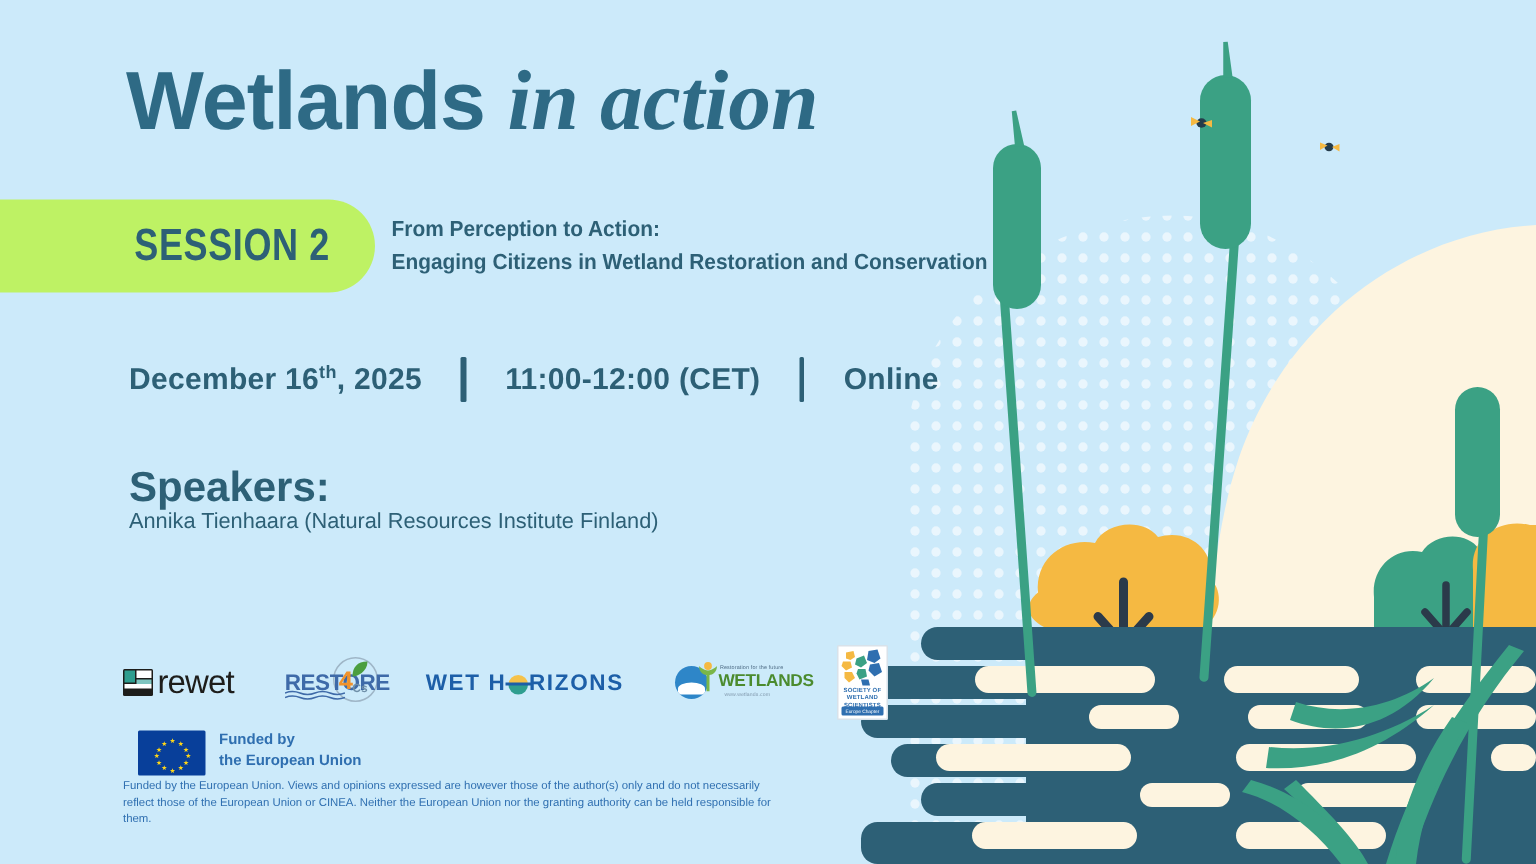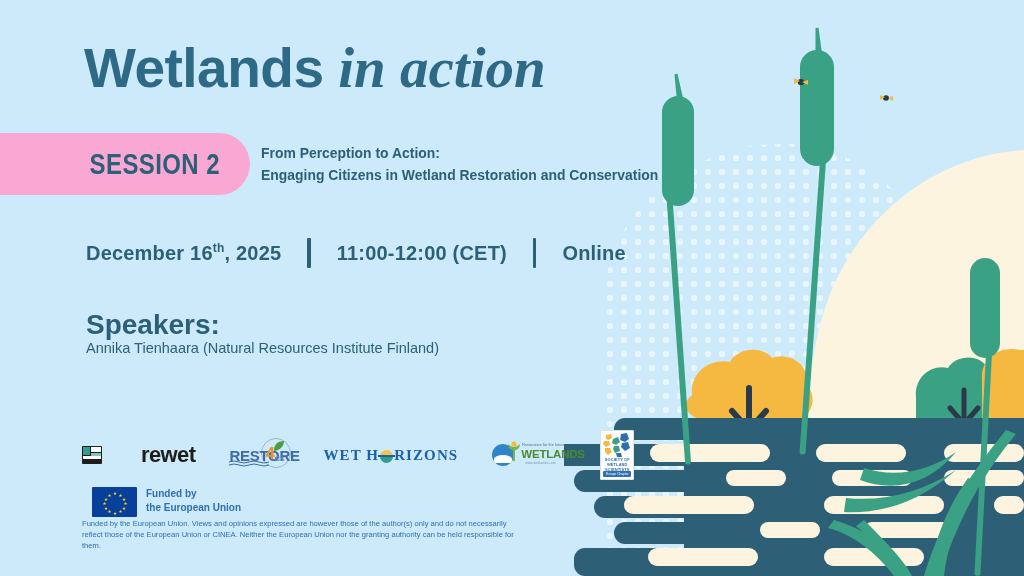--- a/index.html
+++ b/index.html
@@ -29,21 +29,21 @@
   .title .t-ital {
     font-family:"Liberation Serif", serif;
     font-style:italic; font-weight:bold;
     font-size:57px; letter-spacing:0px;
   }
 
   
   .session-banner {
     position:absolute; left:0; top:133px;
     width:250px; height:62px;
-    background:#f9a8d4;
+    background:#bef264;
     border-top-right-radius:31px;
     border-bottom-right-radius:31px;
     display:flex; align-items:center; justify-content:flex-end;
     padding-right:30px;
   }
   .session-banner .slabel {
     font-size:30px; font-weight:bold; color:#2d6076;
     letter-spacing:0.5px;
     transform: scaleX(0.80);
     transform-origin: right center;
@@ -92,21 +92,21 @@
   .logo-rewet { margin-right:34px; }
   .rewet-mark {
     width:20px; height:18px; background:#1d1d1b; position:relative;
     overflow:hidden; margin-right:3px; border-radius:1px;
   }
   .rewet-mark i { position:absolute; display:block; }
   .rewet-mark .r1 { left:1px; top:1px; width:7px;  height:8px; background:#2f9e8f; }
   .rewet-mark .r2 { left:9px; top:1px; width:10px; height:5px; background:#ffffff; }
   .rewet-mark .r3 { left:9px; top:7px; width:10px; height:3px; background:#7fc5c0; }
   .rewet-mark .r4 { left:1px; top:10px; width:18px; height:2.5px; background:#ffffff; }
-  .rewet-word { font-size:22px; font-weight:bold; color:#1d1d1b; letter-spacing:-0.6px;margin-left:36px; }
+  .rewet-word { font-size:22px; font-weight:normal; color:#1d1d1b; letter-spacing:-0.6px; }
 
   
   .logo-restore { margin-right:32px; position:relative; width:62px; height:30px; }
   .logo-restore .rs-word {
     position:absolute; left:0; top:7px; font-size:15px; font-weight:bold;
     color:#3e6aa8; letter-spacing:-0.3px;
   }
   .logo-restore .rs-4 {
     position:absolute; left:36px; top:4px; font-size:17px; font-weight:bold;
     color:#f0922b;
@@ -121,21 +121,21 @@
   }
   .logo-restore .rs-wave {
     position:absolute; left:0; top:20px; width:40px; height:7px;
   }
   .logo-restore .rs-ring {
     position:absolute; left:32px; top:-2px; width:30px; height:30px;
     border:1.2px solid #9fb6c7; border-radius:50%;
   }
 
   
-  .logo-horizons { margin-right:34px; display:flex; align-items:center;font-family:Liberation Serif, serif; }
+  .logo-horizons { margin-right:34px; display:flex; align-items:center; }
   .logo-horizons .wh-a, .logo-horizons .wh-b {
     font-size:15px; font-weight:bold; color:#1d5fa8; letter-spacing:1.1px;
   }
   .logo-horizons .wh-glyph {
     width:13px; height:13px; border-radius:50%;
     background:linear-gradient(#f5c24a 0 48%, #2f9e8f 48% 100%);
     position:relative; margin:0 1px; top:1px;
   }
   .logo-horizons .wh-glyph:after {
     content:""; position:absolute; left:-2px; right:-2px; top:5.2px;

